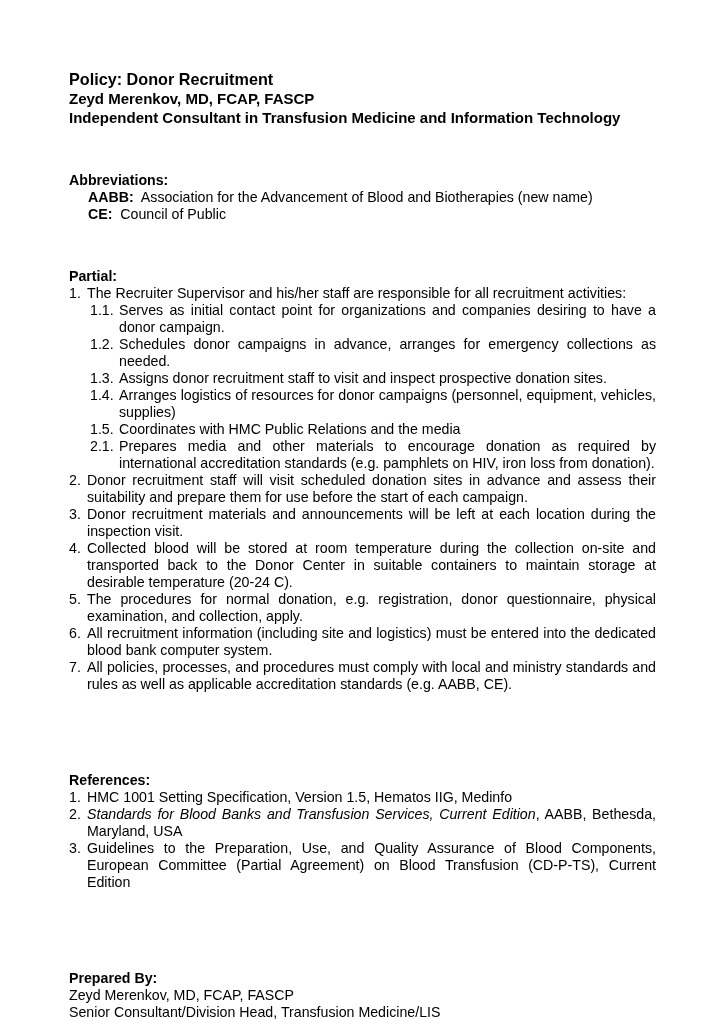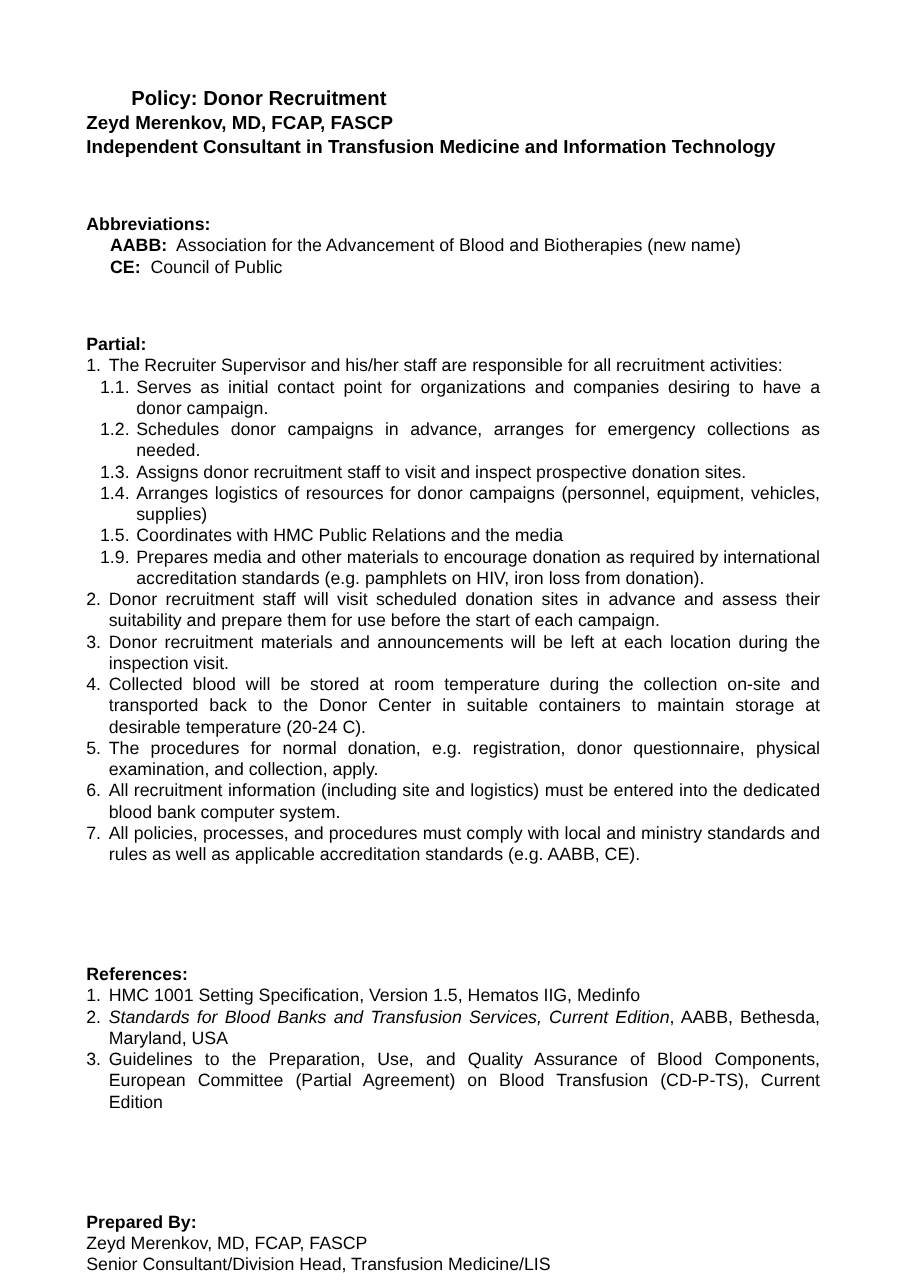--- a/index.html
+++ b/index.html
@@ -1,28 +1,28 @@
 <!DOCTYPE html>
 <html><head>
 <meta charset="utf-8">
 <style>
   html, body { margin: 0; padding: 0; background: #ffffff; }
   body { width: 724px; height: 1024px; position: relative; overflow: hidden;
          font-family: "Liberation Sans", sans-serif; color: #000; }
   .page { position: absolute; left: 69px; top: 70px; width: 587px; font-size: 14.2px; line-height: 17px; }
-  .title { font-weight: bold; font-size: 16.2px; line-height: 19px; margin-left: 36px; }
+  .title { font-weight: bold; font-size: 16.2px; line-height: 19px; }
   .hdr { font-weight: bold; font-size: 15px; line-height: 19px; }
   .bold { font-weight: bold; margin-top: 28px; }
   .gap { height: 17px; }
   .gap-lg { height: 51px; }
   .gap-md { height: 51px; }
   .item { display: flex; text-align: justify; }
   .item .num { flex: 0 0 18px; }
   .item .txt { flex: 1; text-align: justify; text-align-last: left; }
-  .sub { display: flex; margin-left: 11px; }
+  .sub { display: flex; margin-left: 21px; }
   .sub .num { flex: 0 0 29px; }
   .sub .txt { flex: 1; text-align: justify; text-align-last: left; }
   .abbr-key { font-weight: bold; margin-left: 19px; }
   i { font-style: italic; }
 </style>
 </head>
 <body>
 
 <div class="page">
   <div class="title">Policy:  Donor Recruitment</div>
@@ -55,21 +55,21 @@
       </div>
     <div class="sub">
         <span class="num">1.4.</span>
         <span class="txt">Arranges logistics of resources for donor campaigns (personnel, equipment, vehicles, supplies)</span>
       </div>
     <div class="sub">
         <span class="num">1.5.</span>
         <span class="txt">Coordinates with HMC Public Relations and the media</span>
       </div>
     <div class="sub">
-        <span class="num">1.9.</span>
+        <span class="num">2.1.</span>
         <span class="txt">Prepares media and other materials to encourage donation as required by international accreditation standards (e.g. pamphlets on HIV, iron loss from donation).</span>
       </div>
     <div class="item">
         <span class="num">2.</span>
         <span class="txt">Donor recruitment staff will visit scheduled donation sites in advance and assess their suitability and prepare them for use before the start of each campaign.</span>
       </div>
     <div class="item">
         <span class="num">3.</span>
         <span class="txt">Donor recruitment materials and announcements will be left at each location during the inspection visit.</span>
       </div>

